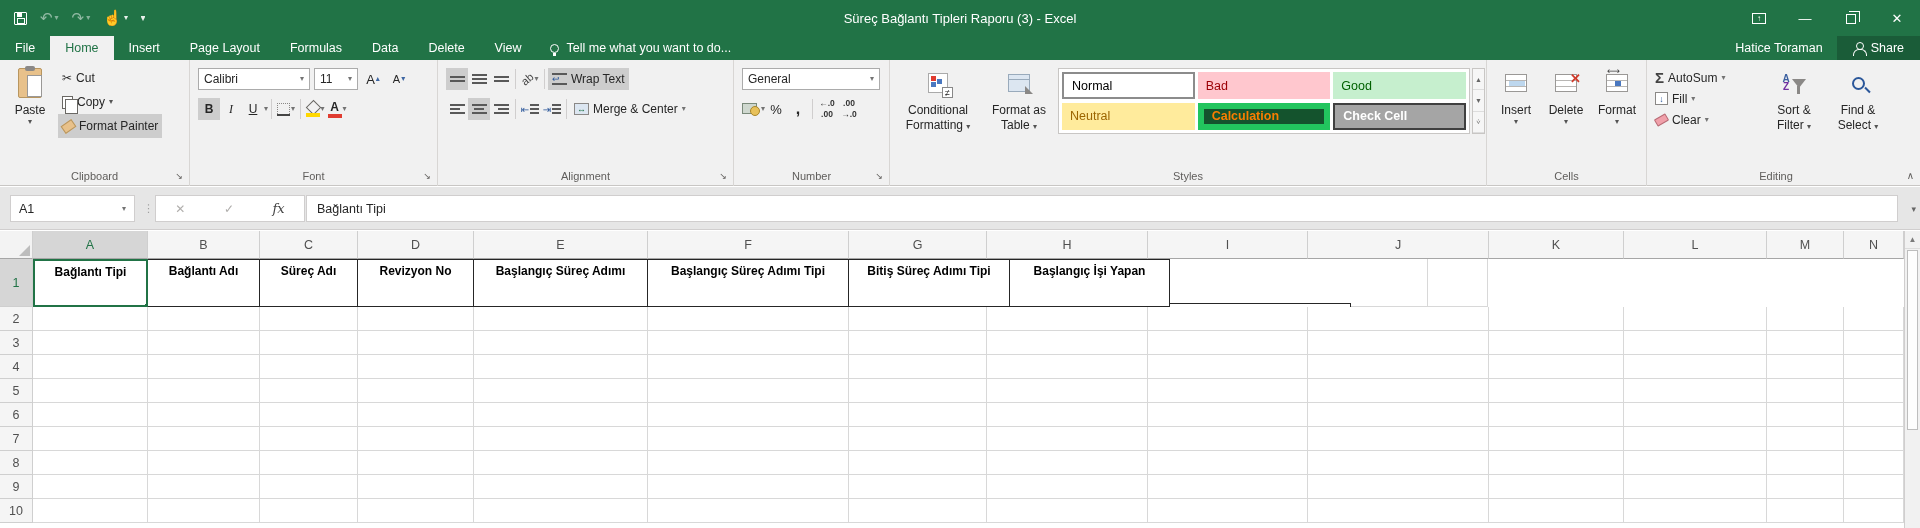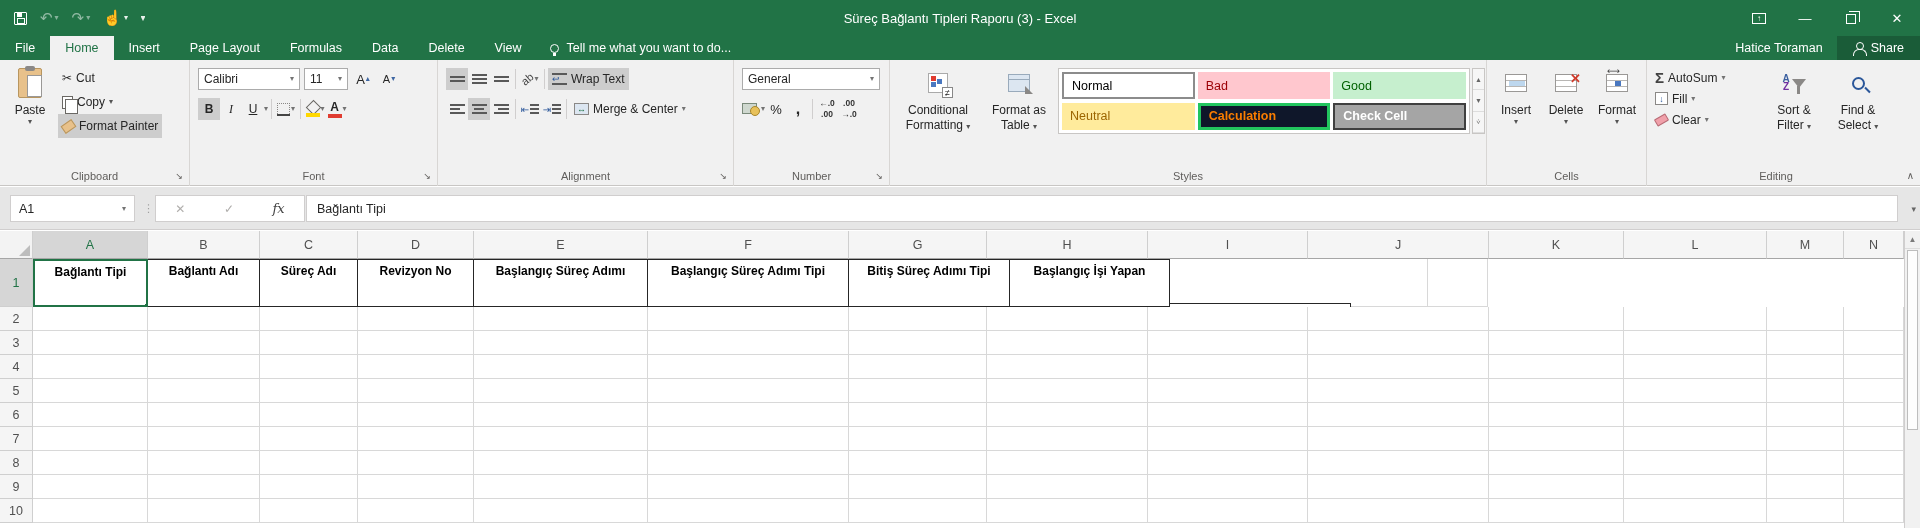--- a/index.html
+++ b/index.html
@@ -94,21 +94,21 @@
 .cf-ico .ne{position:absolute;right:-6px;bottom:-6px;background:#fff;border:1px solid #888;font-size:9px;width:11px;height:11px;line-height:10px;text-align:center;font-style:normal}
 .ft-ico{width:22px;height:18px;background:#dce6f1;border:1px solid #9ab;position:relative}
 .ft-ico:before{content:"";position:absolute;left:0;top:4px;right:0;border-top:1px solid #9ab}
 .ft-ico:after{content:"";position:absolute;right:-4px;bottom:-3px;width:0;height:0;border-left:8px solid #8a8886;border-top:8px solid transparent}
 #style-gallery{position:absolute;left:168px;top:8px;width:412px;height:66px;background:#fff;border:1px solid #c8c6c4;display:grid;grid-template-columns:repeat(3,1fr);gap:3px;padding:3px}
 .chip{height:27px;display:flex;align-items:center;padding:0 8px;font-size:12.5px;white-space:nowrap;overflow:hidden}
 .s0{border:2px solid #8c8c8c;color:#000;background:#fff}
 .s1{background:#ffc7ce;color:#9c0006}
 .s2{background:#c6efce;color:#006100}
 .s3{background:#ffeb9c;color:#9c6500}
-.s4{background:#0f172a;color:#fa7d00;font-weight:bold;border:3px solid #22c55e}
+.s4{background:#14532d;color:#fa7d00;font-weight:bold;border:6px solid #22c55e}
 .s5{background:#a5a5a5;color:#fff;font-weight:bold;border:2px solid #404040}
 #gallery-scroll{position:absolute;left:582px;top:8px;width:13px;height:66px;border:1px solid #c8c6c4;background:#f6f6f6;display:flex;flex-direction:column}
 #gallery-scroll div{flex:1;display:flex;align-items:center;justify-content:center;font-size:7px;color:#666;border-bottom:1px solid #ddd}
 
 
 .grid-ico{width:22px;height:18px;background:#fff;border:1px solid #9a9896;position:relative}
 .grid-ico:before{content:"";position:absolute;left:0;right:0;top:5px;border-top:1px solid #b8b6b4}
 .grid-ico:after{content:"";position:absolute;left:0;right:0;top:11px;border-top:1px solid #b8b6b4}
 .ins-b{position:absolute;left:3px;top:6px;width:16px;height:5px;background:#bdd7ee}
 .del-x{position:absolute;right:-5px;top:-4px;color:#d03a2b;font-weight:bold;font-size:13px}
@@ -230,21 +230,21 @@
           <span class="brush-ico"></span> 
           <span>Format Painter</span>
         </div>
     </div>
     <div class="grouplabel">Clipboard</div>
     <span class="launcher">↘</span>
   </div>
 
   <div class="group" style="left:190px;width:248px">
     <div style="position:absolute;left:8px;top:8px;display:flex;gap:4px;align-items:center">
-      <span class="combob" style="width:102px">
+      <span class="combob" style="width:112px">
           <span>Calibri</span>
           <span class="caret" style="color:#666">▾</span>
         </span>
       <span class="combob" style="width:44px">
           <span>11</span>
           <span class="caret" style="color:#666">▾</span>
         </span>
       <span class="sbtn">
           <span style="font-size:13px">A</span>
           <span class="caret" style="color:#2b579a">▴</span>

